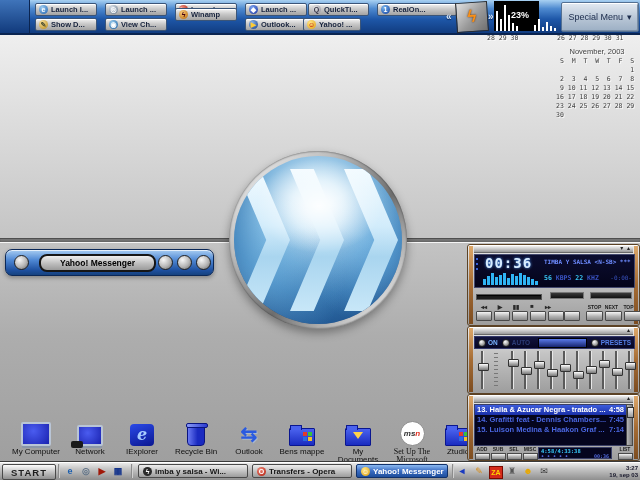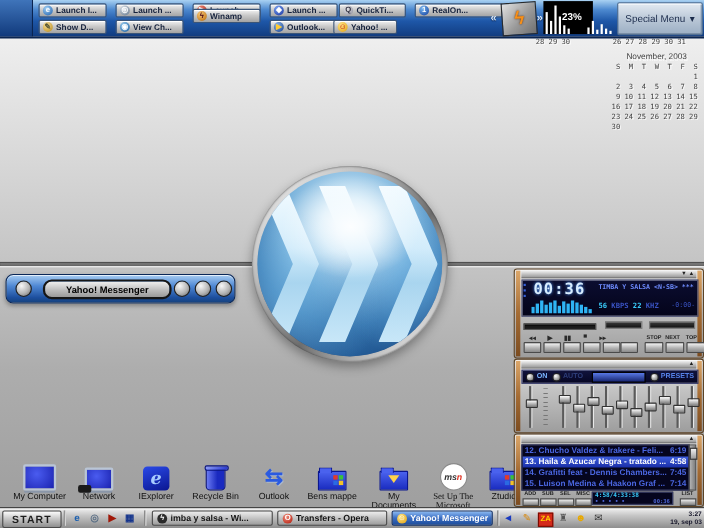--- a/index.html
+++ b/index.html
@@ -461,24 +461,20 @@
       </div>
     </div>
 
     <div class="wa-win" id="pl">
       <div class="rail l"></div>
       <div class="rail r"></div>
       <div class="wa-title">
         <span class="tglyphs">▴</span>
       </div>
       <div id="pl-list">
-        <div class="pl-row">
-          <span class="t">12. Chucho Valdez &amp; Irakere - Feli...</span>
-          <span>6:19</span>
-        </div>
         <div class="pl-row sel">
           <span class="t">13. Haila &amp; Azucar Negra - tratado ...</span>
           <span>4:58</span>
         </div>
         <div class="pl-row">
           <span class="t">14. Grafitti feat - Dennis Chambers...</span>
           <span>7:45</span>
         </div>
         <div class="pl-row">
           <span class="t">15. Luison Medina &amp; Haakon Graf ...</span>

